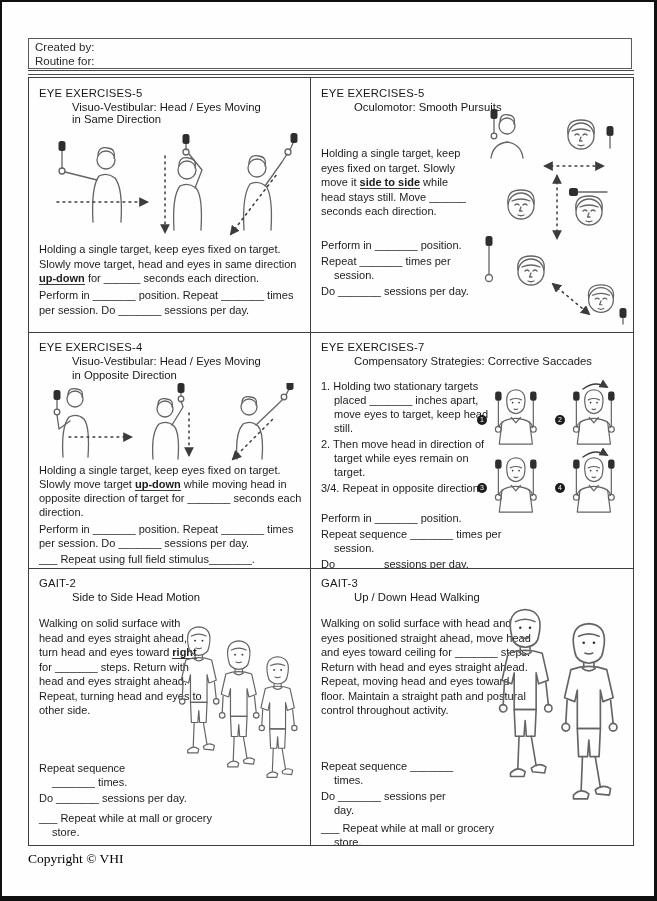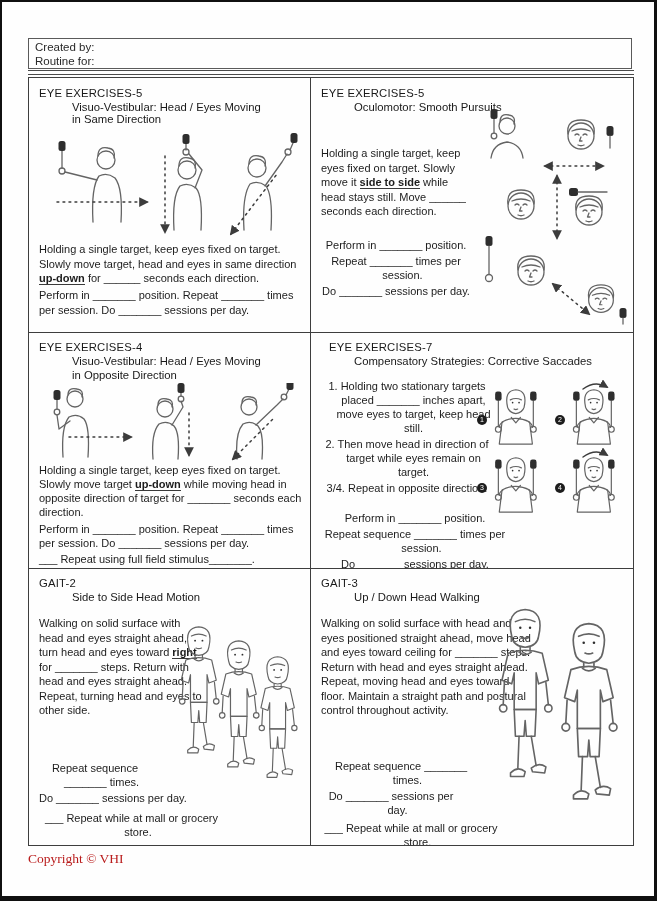--- a/index.html
+++ b/index.html
@@ -15,30 +15,30 @@
   .grid { left:26px; top:75px; width:606px; height:769px; border:1px solid #3e3e3e;
           display:grid; grid-template-columns:282px 322px; grid-template-rows:255px 236px 276px; }
   .cell { position:relative; overflow:hidden; background:#fefefe; }
   .br { border-right:1px solid #3e3e3e; }
   .bb { border-bottom:1px solid #3e3e3e; }
   .t  { position:absolute; font-size:11.3px; color:#191919; letter-spacing:.2px; }
   .s  { position:absolute; font-size:11.3px; color:#191919;margin-left:33px; }
   .p  { position:absolute; margin:0; font-size:11px; line-height:14.5px; color:#1c1c1c; }
   .lh14 .pp, .lh14 { line-height:14px; }
   .pp { margin:0 0 2px 0; font-size:11px; line-height:14px; color:#1c1c1c; }
-  .hang { padding-left:13px; text-indent:-13px;text-align:center; }
+  .hang { padding-left:13px; text-indent:-13px; }
   .u { border-bottom:1px solid #3a3a3a;font-weight:bold; }
   .fig { position:absolute; }
   .sk { stroke:#646464; fill:none; stroke-width:1.3; stroke-linecap:round; stroke-linejoin:round; }
   .fillk { fill:#2e2e2e; stroke:none; }
   .dots { stroke:#3c3c3c; stroke-width:1.5; stroke-dasharray:1.8 4.2; fill:none; }
   .arr { stroke:#3c3c3c; stroke-width:1.4; fill:none; stroke-dasharray:none; }
   .numdot { position:absolute; width:10px; height:10px; border-radius:50%; background:#1d1d1d;
             color:#fff; font-size:7px; line-height:10px; text-align:center; }
-  .copy { left:26px; top:849px; font-family:"Liberation Serif", serif; font-size:13.5px; color:#b91c1c; }
+  .copy { left:26px; top:849px; font-family:"Liberation Serif", serif; font-size:13.5px; color:#000000; }
 </style>
 </head>
 <body>
 
 <svg width="0" height="0" style="position:absolute" aria-hidden="true">
   <defs>
     <marker id="ah" viewBox="0 0 10 10" refX="8" refY="5" markerWidth="6.5" markerHeight="6.5" orient="auto-start-reverse">
       <path d="M0,0 L10,5 L0,10 Z" fill="#3c3c3c"></path>
     </marker>
     <g id="knob">
@@ -221,21 +221,21 @@
           </g>
           <line class="dots" x1="198" y1="76" x2="238" y2="36" marker-start="url(#ah)"></line>
         </g>
       </svg>
       <p class="p lh14" style="left:10px;top:130px;width:264px"><span>Holding a single target, keep eyes fixed on target. Slowly move target </span><span class="u">up-down</span><span> while moving head in opposite direction of target for _______ seconds each direction.</span></p>
       <p class="p lh14" style="left:10px;top:189px;width:264px"><span>Perform in _______ position. Repeat _______ times per session. Do _______ sessions per day.</span></p>
       <p class="p lh14" style="left:10px;top:219px;width:264px"><span>___ Repeat using full field stimulus_______.</span></p>
     </div>
 
     <div class="cell bb lh14">
-      <div class="t" style="left:18px;top:7px">EYE EXERCISES-7</div>
+      <div class="t" style="left:10px;top:7px">EYE EXERCISES-7</div>
       <div class="s" style="left:10px;top:21px;width:305px">Compensatory Strategies: Corrective Saccades</div>
       <div style="position:absolute;left:10px;top:46px;width:172px">
         <p class="pp hang"><span>1. Holding two stationary targets placed _______ inches apart, move eyes to target, keep head still.</span></p>
         <p class="pp hang"><span>2. Then move head in direction of target while eyes remain on target.</span></p>
         <p class="pp hang"><span>3/4. Repeat in opposite direction.</span></p>
       </div>
       <div style="position:absolute;left:10px;top:178px;width:188px">
         <p class="pp hang"><span>Perform in _______ position.</span></p>
         <p class="pp hang"><span>Repeat sequence _______ times per session.</span></p>
         <p class="pp hang"><span>Do _______ sessions per day.</span></p>

